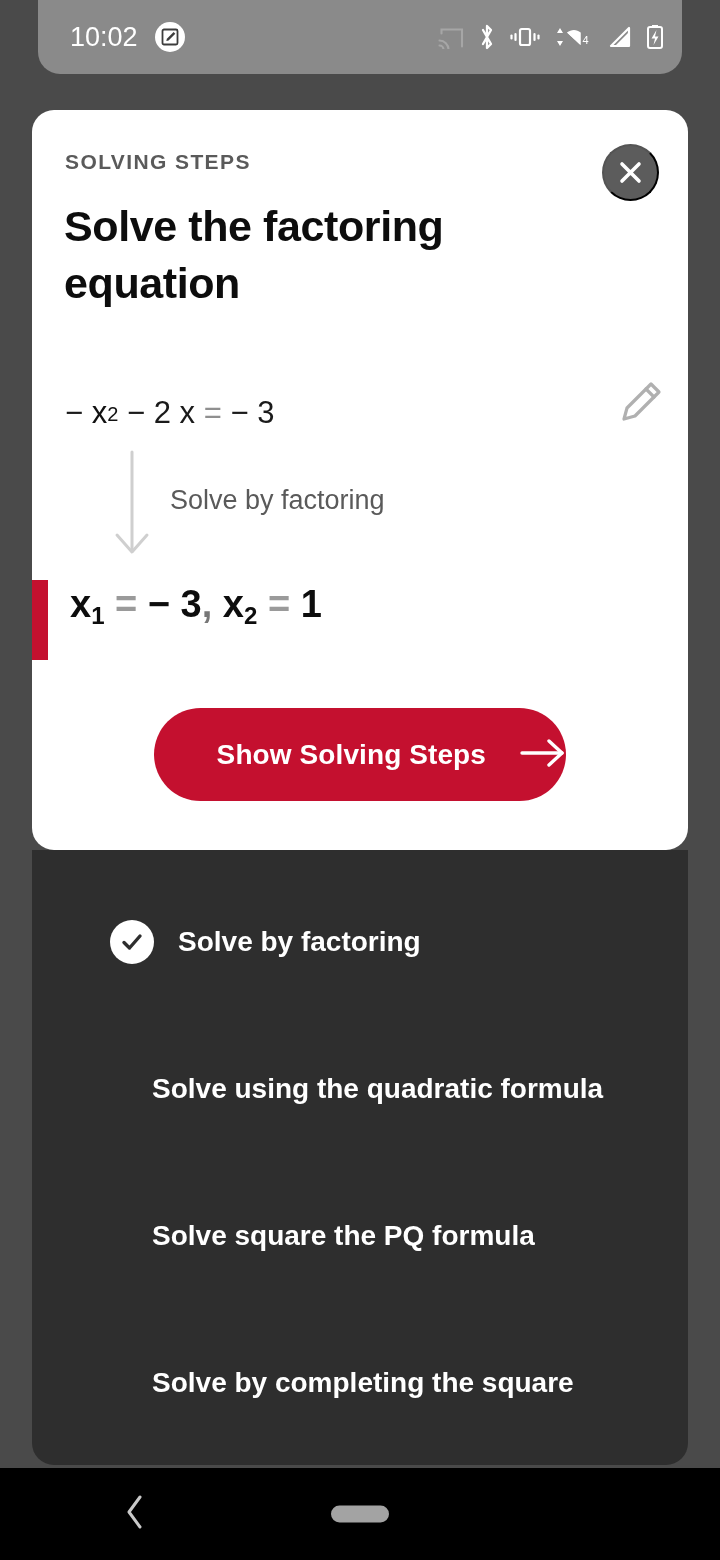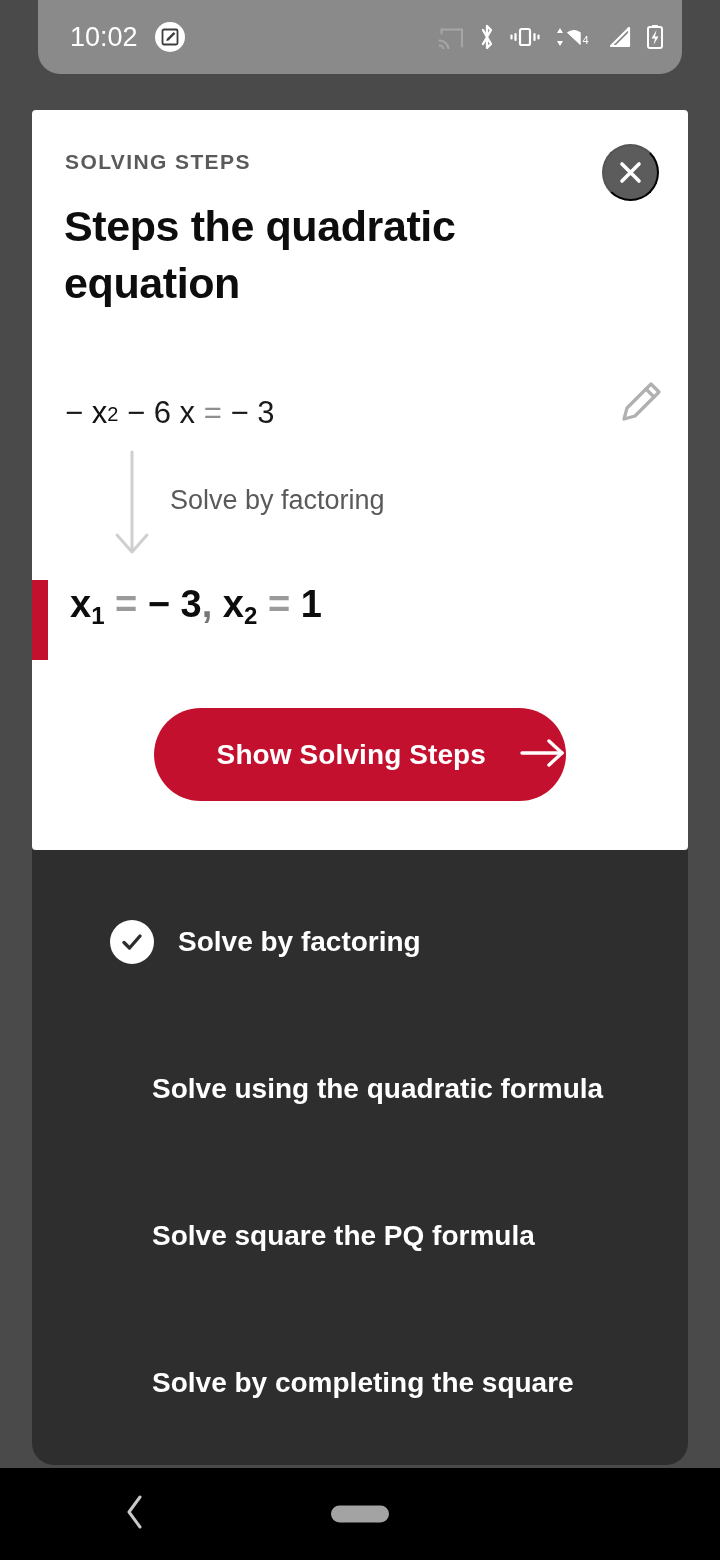--- a/index.html
+++ b/index.html
@@ -40,21 +40,21 @@
     border-radius:50%; border:4px solid #c98a63;
   }
   .brown-chip .tick {
     position:absolute; left:108px; top:26px; width:10px; height:22px;
     background:#c98a63; border-radius:4px; transform:rotate(18deg);
   }
 
   
   .card {
     position:absolute; left:32px; top:110px; width:656px; height:740px;
-    background:#fff; border-radius:4px; z-index:4; overflow:hidden;
+    background:#fff; border-radius:22px; z-index:4; overflow:hidden;
   }
   .close-btn {
     position:absolute; right:29px; top:34px; width:57px; height:57px;
     border-radius:50%; background:#5c5c5c;
     display:flex; align-items:center; justify-content:center;
   }
   .kicker {
     position:absolute; left:33px; top:40px;
     font-size:21px; font-weight:700; letter-spacing:1.4px; color:#5a5a5a;
   }
@@ -216,25 +216,25 @@
 
   <div class="card">
 
     <button class="close-btn" aria-label="close">
       <svg width="27" height="27" viewBox="0 0 27 27">
         <path d="M5 5 L22 22 M22 5 L5 22" stroke="#fff" stroke-width="3.6" stroke-linecap="round"></path>
       </svg>
     </button>
 
     <div class="kicker">SOLVING STEPS</div>
-    <div class="card-title">Steps the quadratic equation</div>
+    <div class="card-title">Solve the factoring equation</div>
 
     <div class="eq-row">
       <div class="eq">
-        <span class="op">−</span><span>&nbsp;</span><span>x</span><sup>2</sup><span>&nbsp;</span><span class="op">− 6 x</span><span>&nbsp;</span><span class="eqsign">=</span><span>&nbsp;</span><span class="op">− 3</span>
+        <span class="op">−</span><span>&nbsp;</span><span>x</span><sup>2</sup><span>&nbsp;</span><span class="op">− 2 x</span><span>&nbsp;</span><span class="eqsign">=</span><span>&nbsp;</span><span class="op">− 3</span>
       </div>
       <span class="pencil">
         <svg width="52" height="52" viewBox="0 0 52 52">
           <g fill="none" stroke="#b0b0b0" stroke-width="3.2" stroke-linejoin="round" stroke-linecap="round">
             <path d="M36 8 L44 16 L20 40 L9 43 L12 32 Z"></path>
             <path d="M31 13 L39 21"></path>
           </g>
         </svg>
       </span>
     </div>

